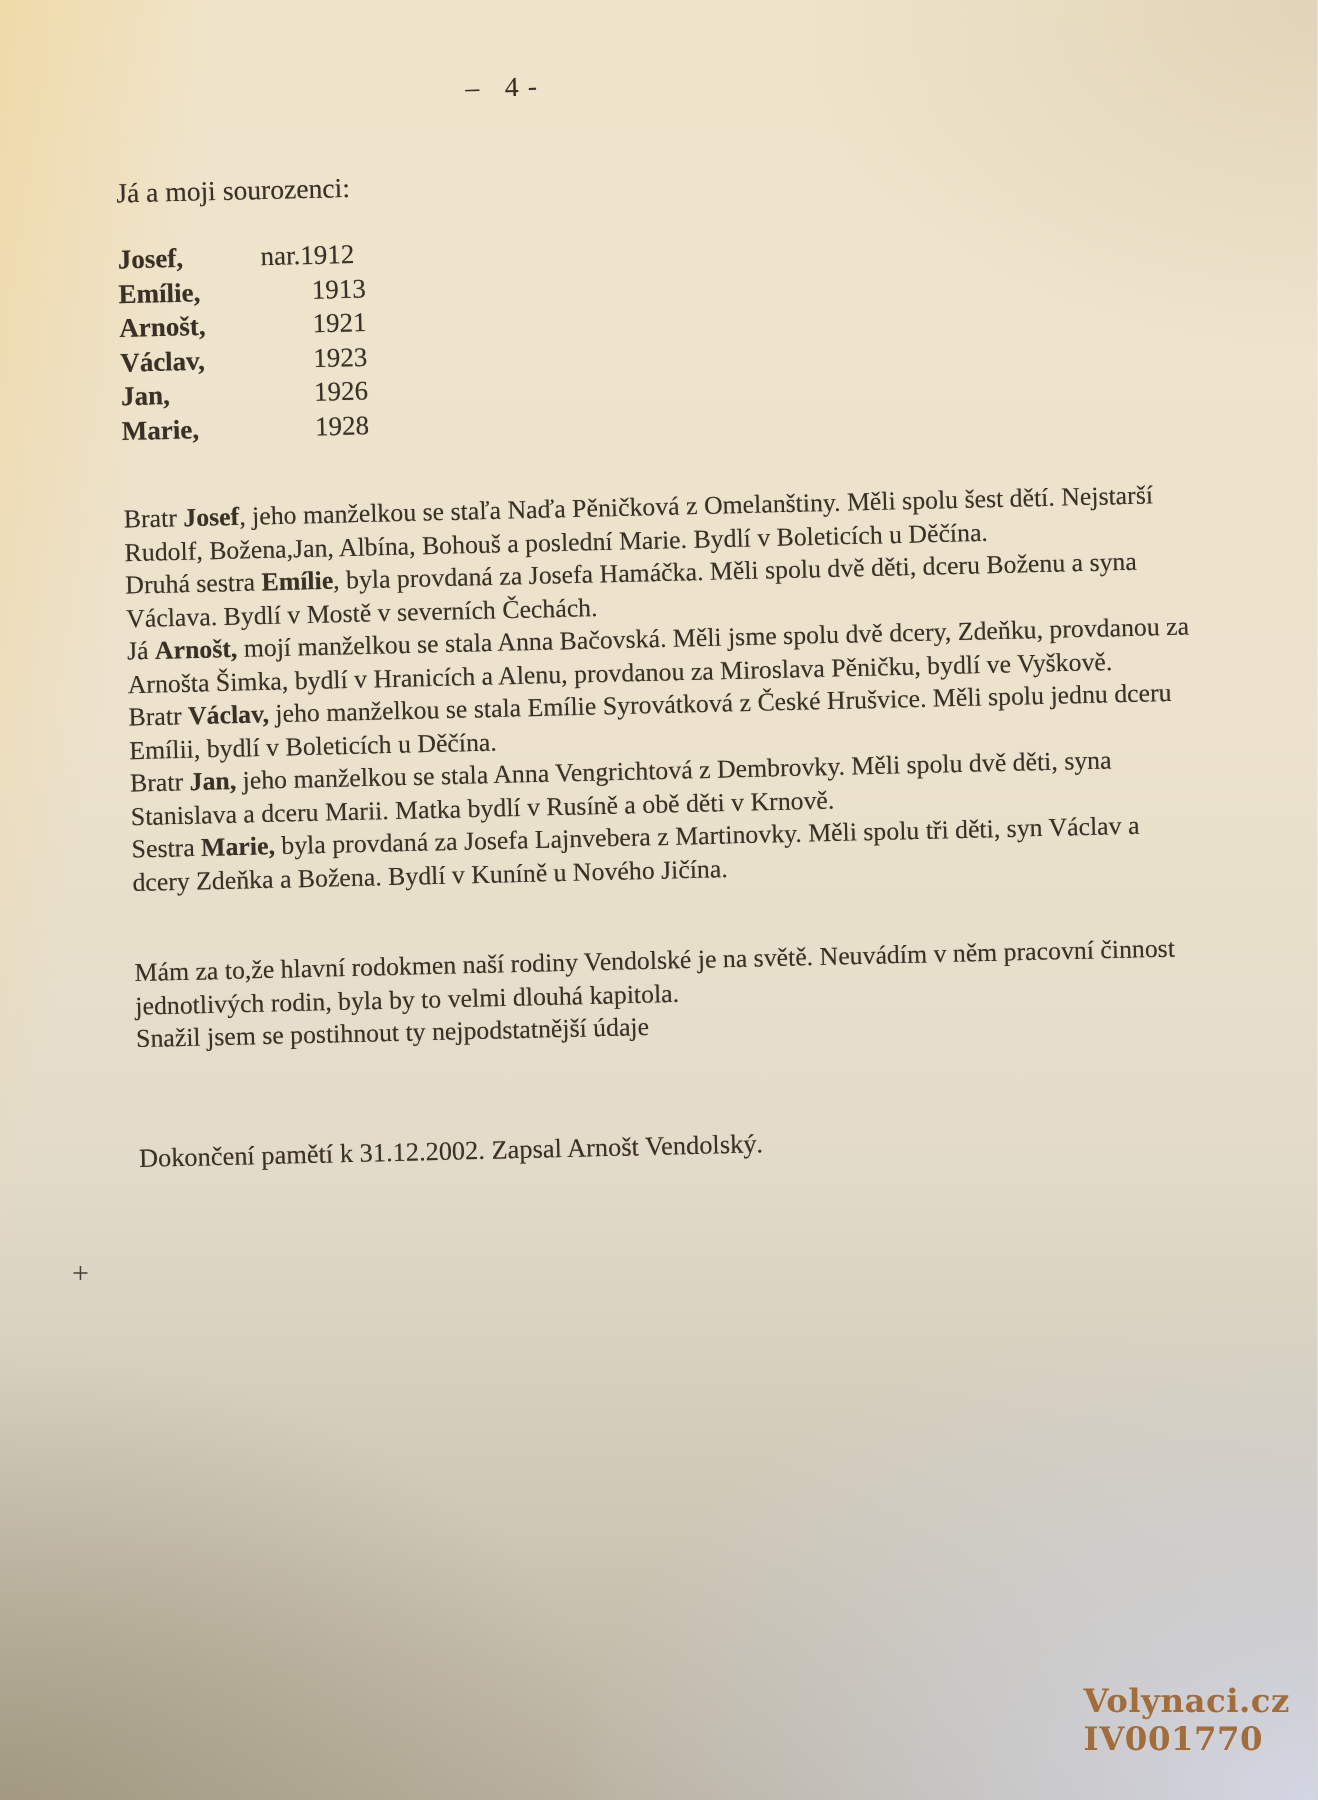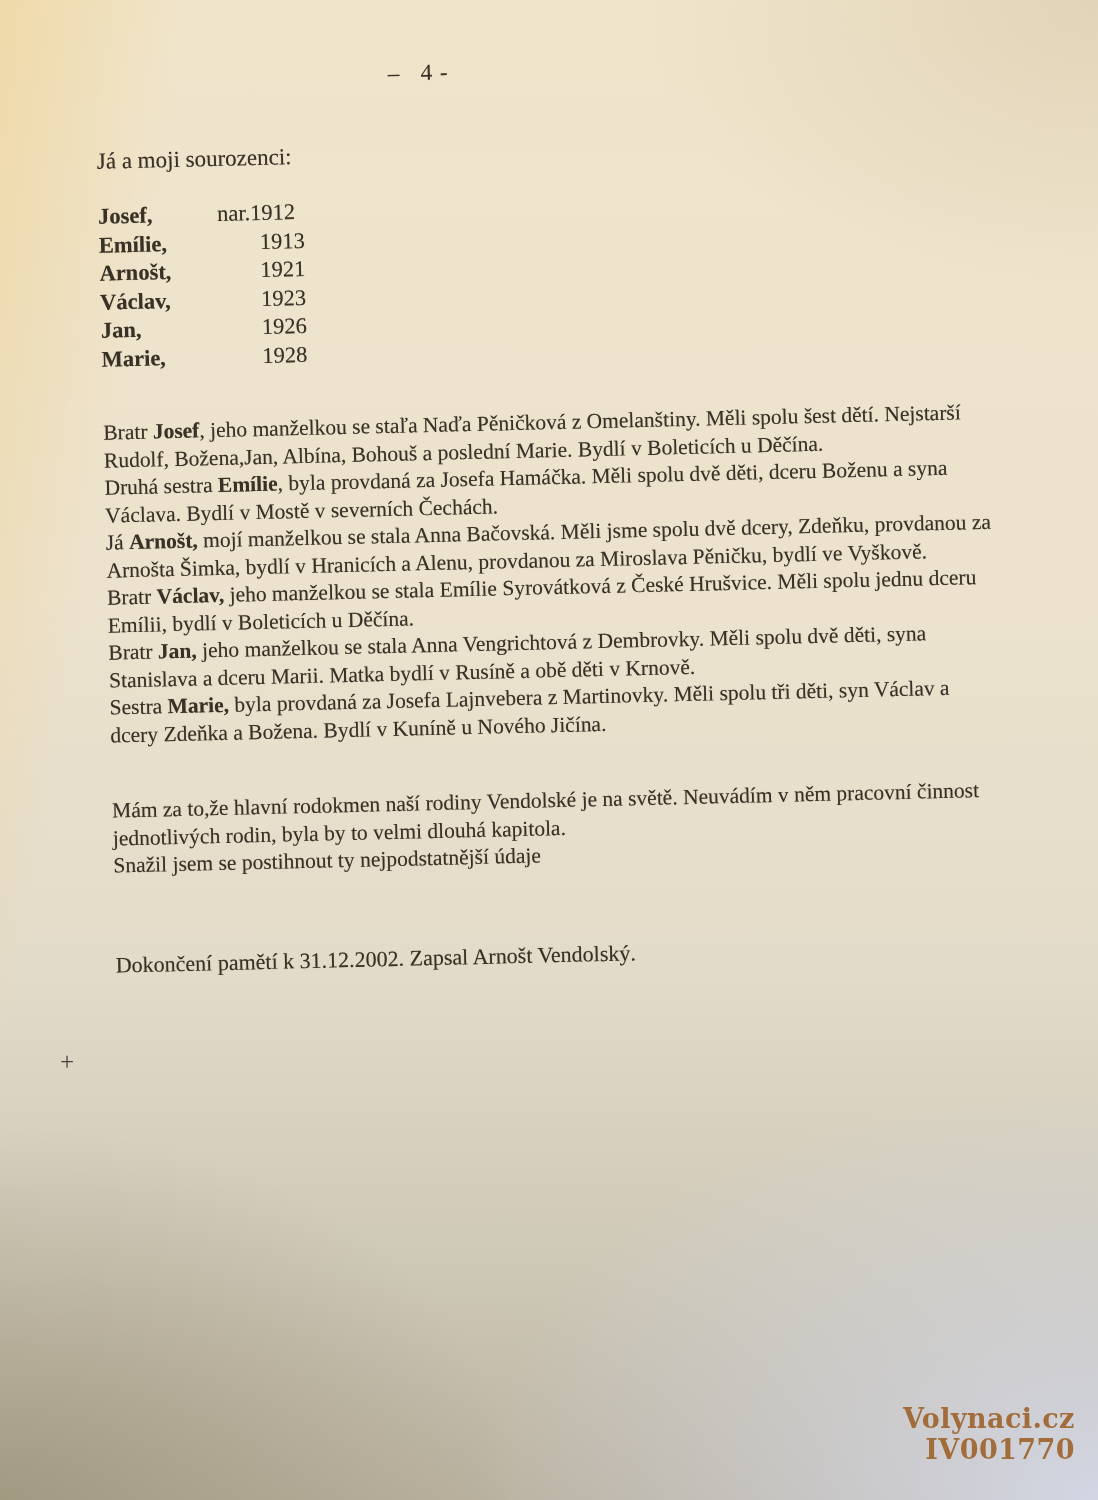--- a/index.html
+++ b/index.html
@@ -79,21 +79,20 @@
   }
 
   .wm {
     position: absolute;
     left: 903px; top: 1403px;
     font-family: "DejaVu Serif", serif;
     font-weight: bold;
     font-size: 27px;
     line-height: 31px;
     letter-spacing: 0.4px;
-    text-align: right;
   }
 </style>
 </head>
 <body>
 
 <div class="photo">
 
   <div class="rot">
 
     <div class="page-num">–   4 -</div>

